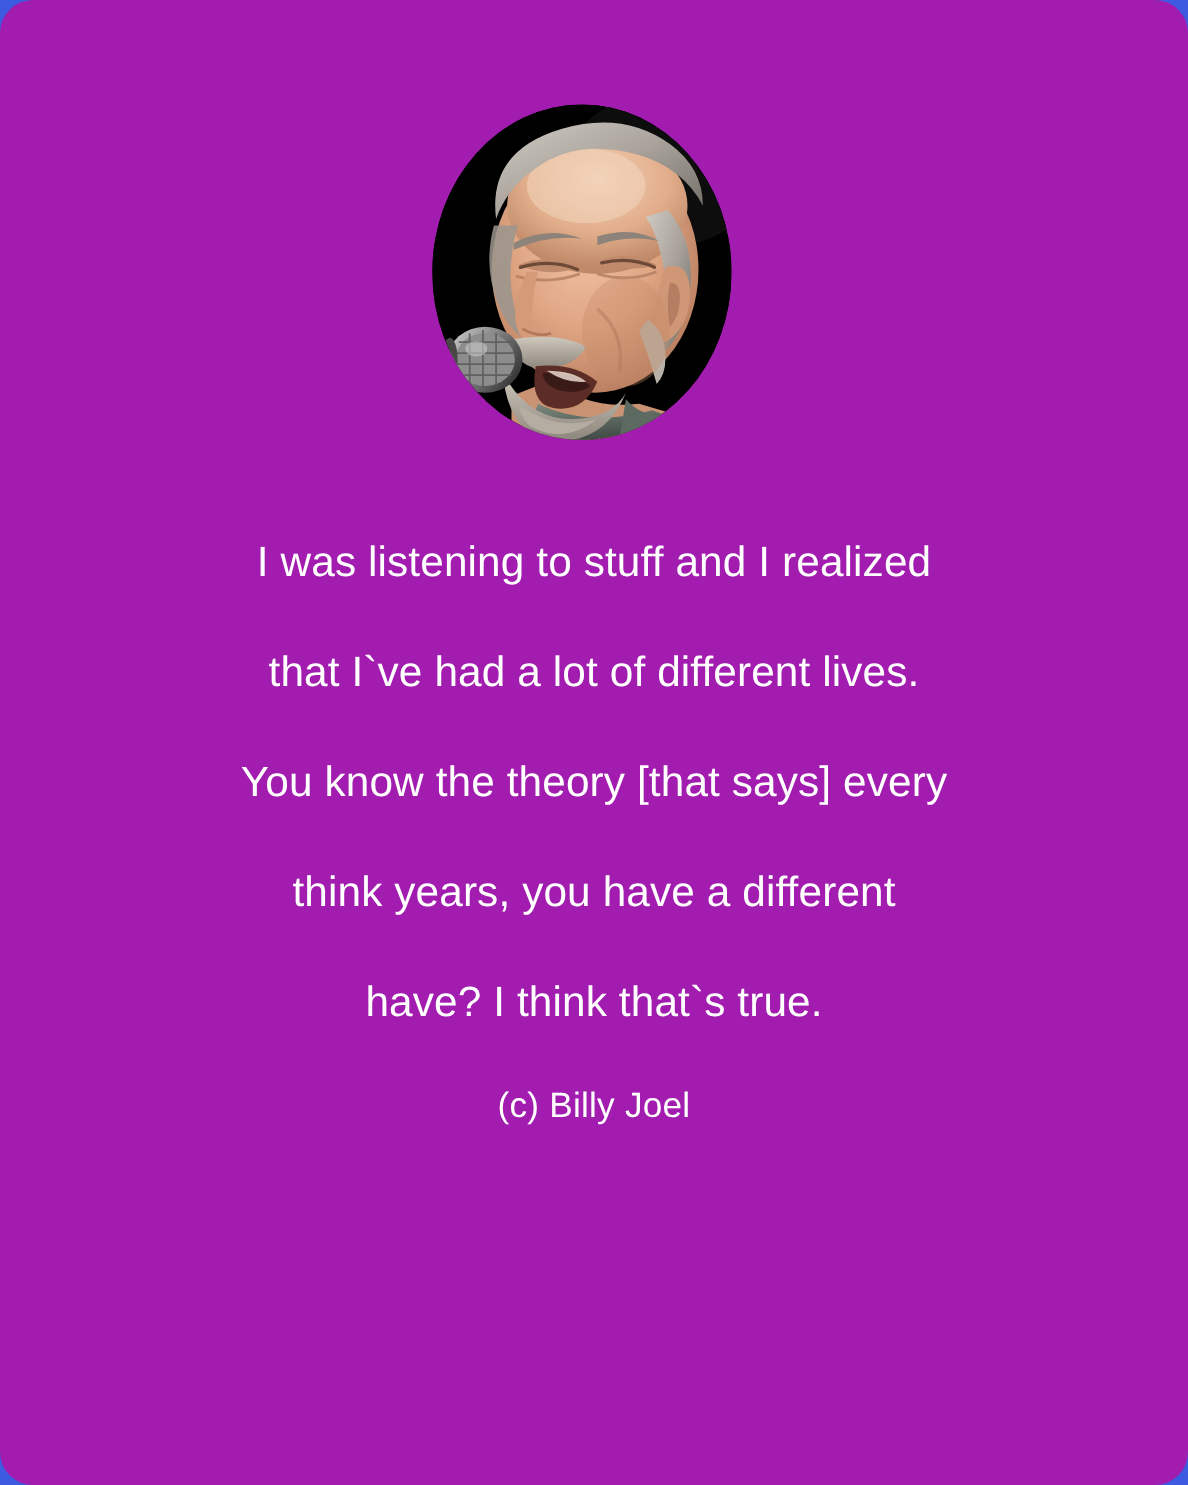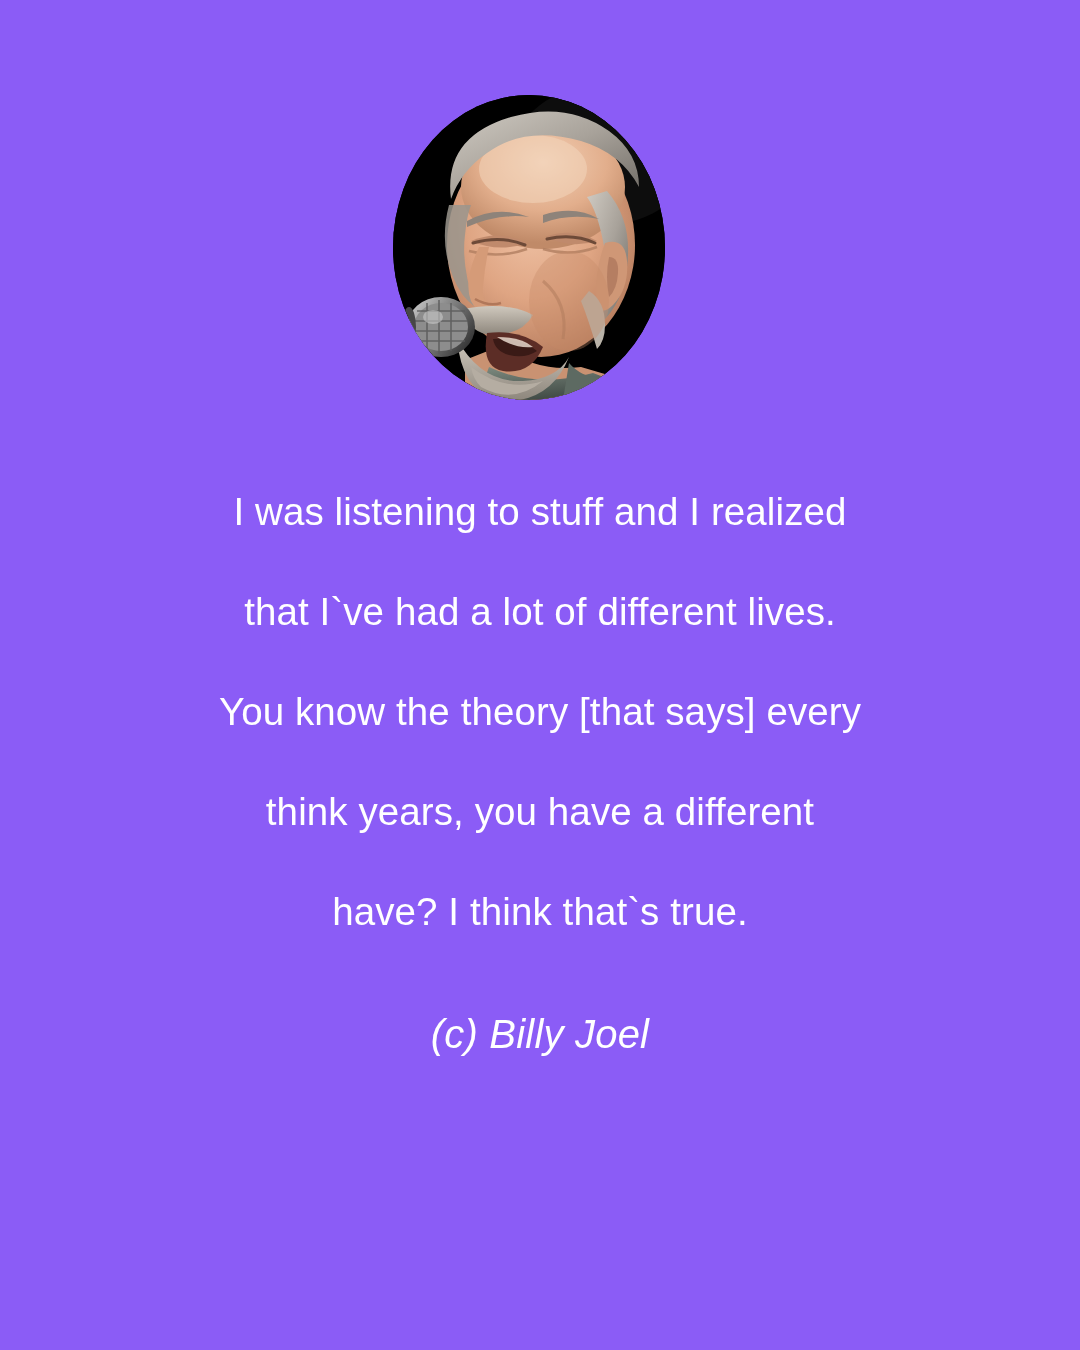--- a/index.html
+++ b/index.html
@@ -12,24 +12,25 @@
     height: 1350px;
     background: #3d5be0;
     font-family: "Liberation Sans", sans-serif;
     overflow: hidden;
     position: relative;
   }
 
   .card {
     position: absolute;
     inset: 0;
-    background: #8b5cf6;
+    background: #a21caf;
     display: flex;
     flex-direction: column;
     align-items: center;
+    border-radius: 30px;
   }
 
   
   .portrait-wrap {
     position: absolute;
     left: 393px;
     top: 95px;
     width: 272px;
     height: 305px;
   }
@@ -67,29 +68,28 @@
   .quote-line {
     display: block;
     white-space: nowrap;
   }
 
   
   .attribution {
     position: absolute;
     left: 50%;
     transform: translateX(-50%);
-    top: 1010px;
+    top: 980px;
     width: 900px;
     text-align: center;
     color: #ffffff;
-    font-size: 40px;
+    font-size: 32px;
     font-weight: 400;
     line-height: 48px;
     letter-spacing: 0.2px;
-    font-style: italic;
   }
 
   
   .website {
     position: absolute;
     left: 50%;
     transform: translateX(-50%);
     top: 1078px;
     width: 900px;
     text-align: center;

